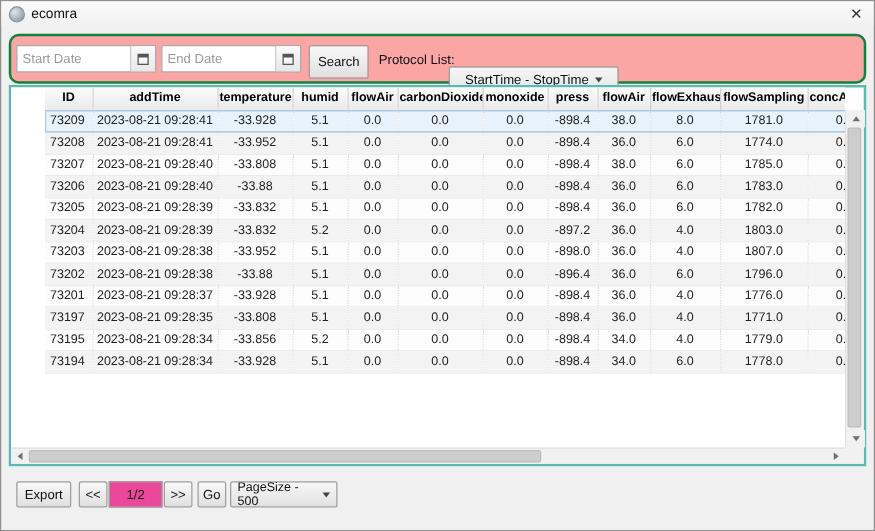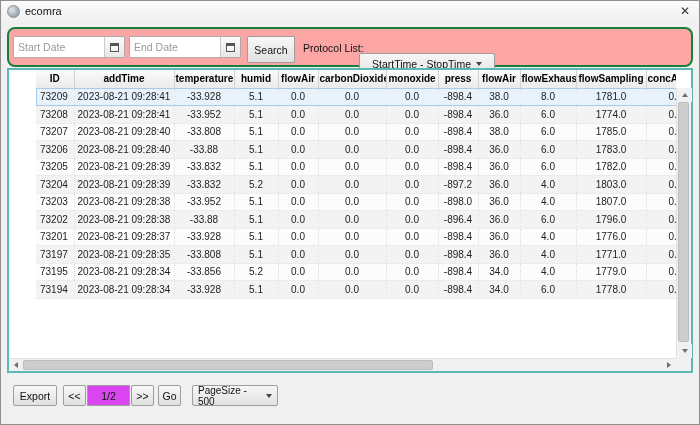--- a/index.html
+++ b/index.html
@@ -56,24 +56,24 @@
   .h-scrollbar{position:absolute;left:0;right:15px;bottom:0;height:13px;background:#f1f1f1;border-top:1px solid #e0e0e0;box-sizing:border-box;}
   .h-scrollbar .sb-btn{position:absolute;top:0;height:12px;width:14px;display:flex;align-items:center;justify-content:center;}
   .h-scrollbar .left{left:0;} .h-scrollbar .right{right:0;}
   .h-thumb{position:absolute;top:1px;bottom:1px;left:14px;width:408px;background:#cdcdcd;border-radius:2px;border:1px solid #bdbdbd;}
   .sb-corner{position:absolute;right:0;bottom:0;width:15px;height:13px;background:#f1f1f1;}
 
   
   .bottom-bar{position:absolute;left:0;right:0;top:380px;height:32px;}
   .export-btn{position:absolute;left:12px;top:4px;width:44px;height:21px;}
   .prev-btn{position:absolute;left:62px;top:4px;width:23px;height:21px;}
-  .page-box{position:absolute;left:86px;top:4px;width:43px;height:21px;box-sizing:border-box;border:1px solid #9e9e9e;background:#d946ef;font-size:10.5px;display:flex;align-items:center;justify-content:center;color:#111;}
+  .page-box{position:absolute;left:86px;top:4px;width:43px;height:21px;box-sizing:border-box;border:1px solid #9e9e9e;background:#ec4899;font-size:10.5px;display:flex;align-items:center;justify-content:center;color:#111;}
   .next-btn{position:absolute;left:130px;top:4px;width:23px;height:21px;}
   .go-btn{position:absolute;left:157px;top:4px;width:23px;height:21px;}
-  .pagesize-select{position:absolute;left:183px;top:4px;width:86px;height:21px;box-sizing:border-box;border:1px solid #9e9e9e;border-radius:2px;background:linear-gradient(#f6f6f6,#e2e2e2);font-size:10px;color:#111;display:flex;align-items:center;padding:8px 5px;margin-left:8px;}
+  .pagesize-select{position:absolute;left:183px;top:4px;width:86px;height:21px;box-sizing:border-box;border:1px solid #9e9e9e;border-radius:2px;background:linear-gradient(#f6f6f6,#e2e2e2);font-size:10px;color:#111;display:flex;align-items:center;padding:8px 5px;}
   .pagesize-select .arrow{margin-left:auto;}
 </style>
 </head>
 <body>
 
 <div class="window">
 
   <div class="titlebar">
     <div class="app-icon"></div>
     <div class="title-text">ecomra</div>

